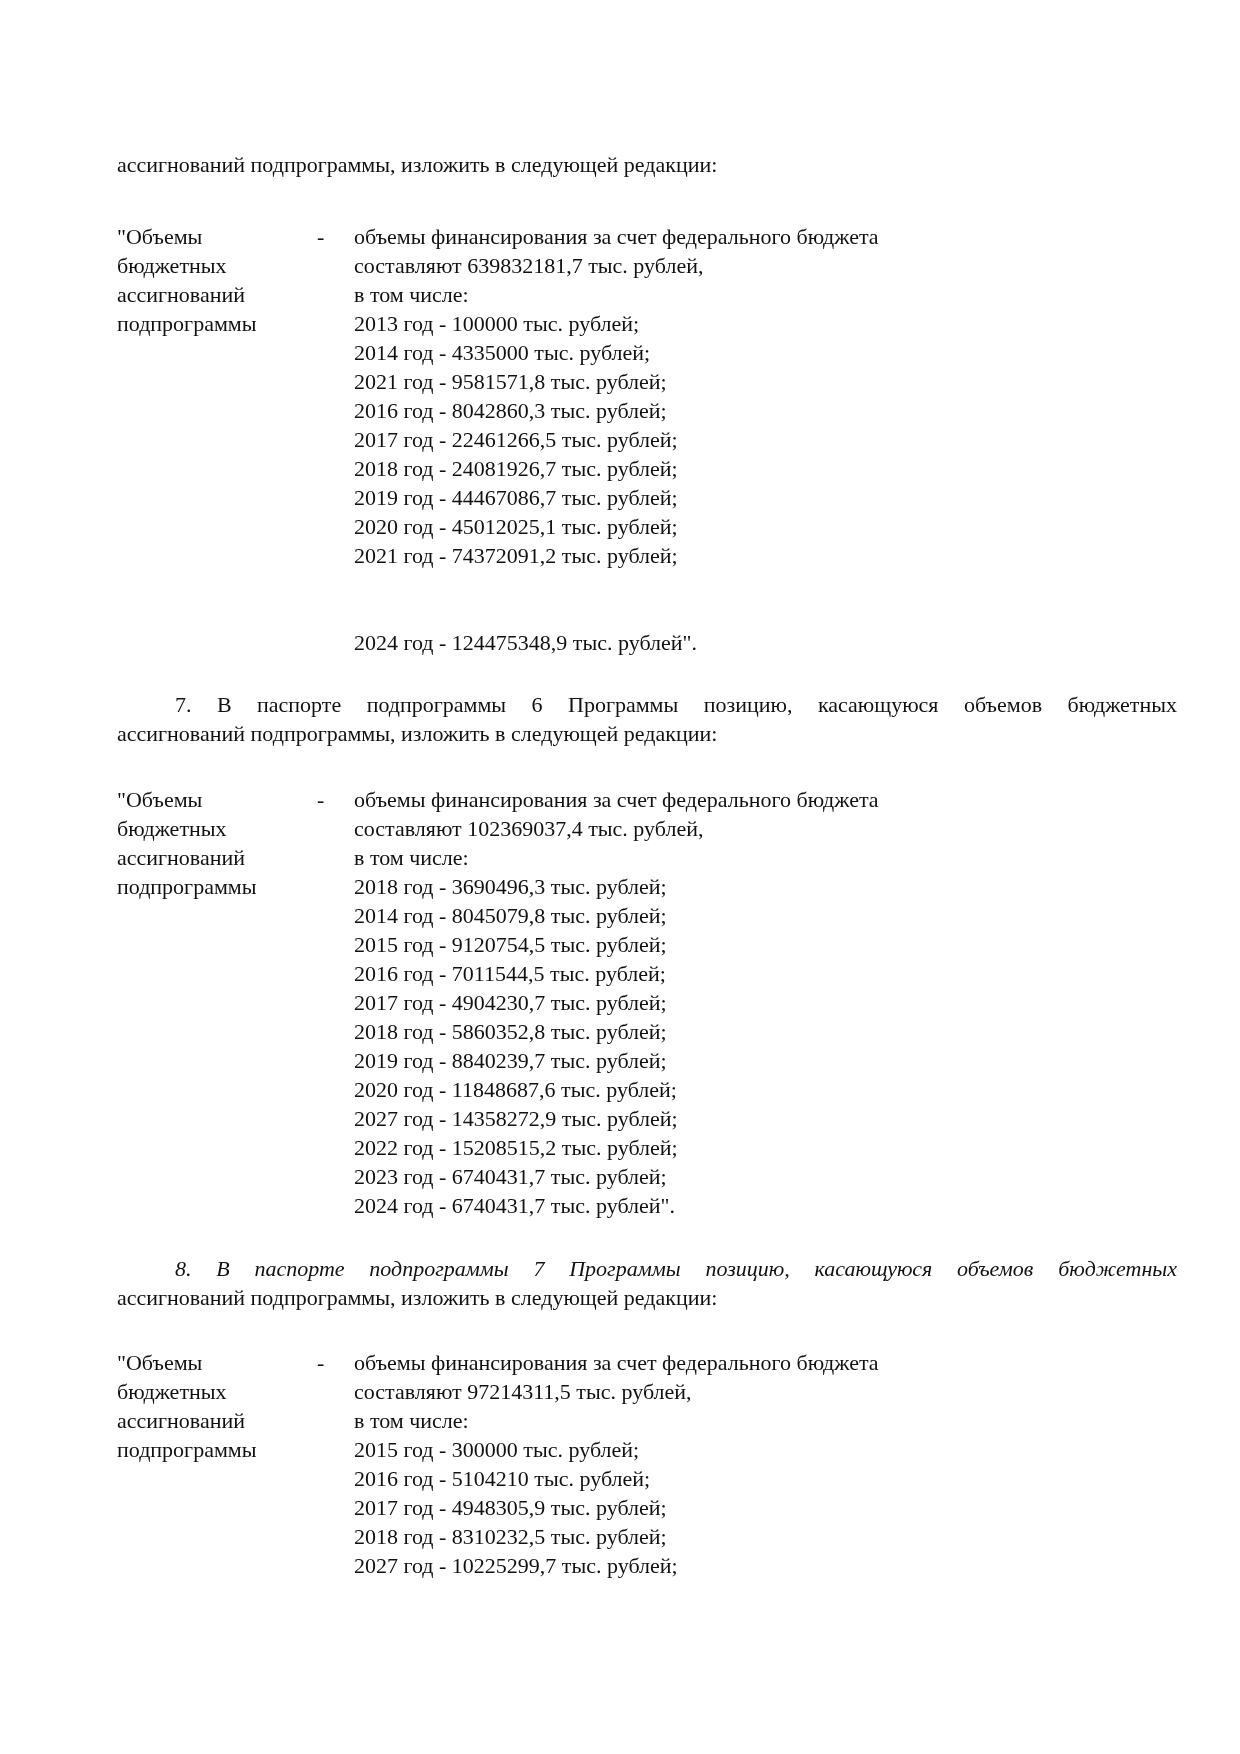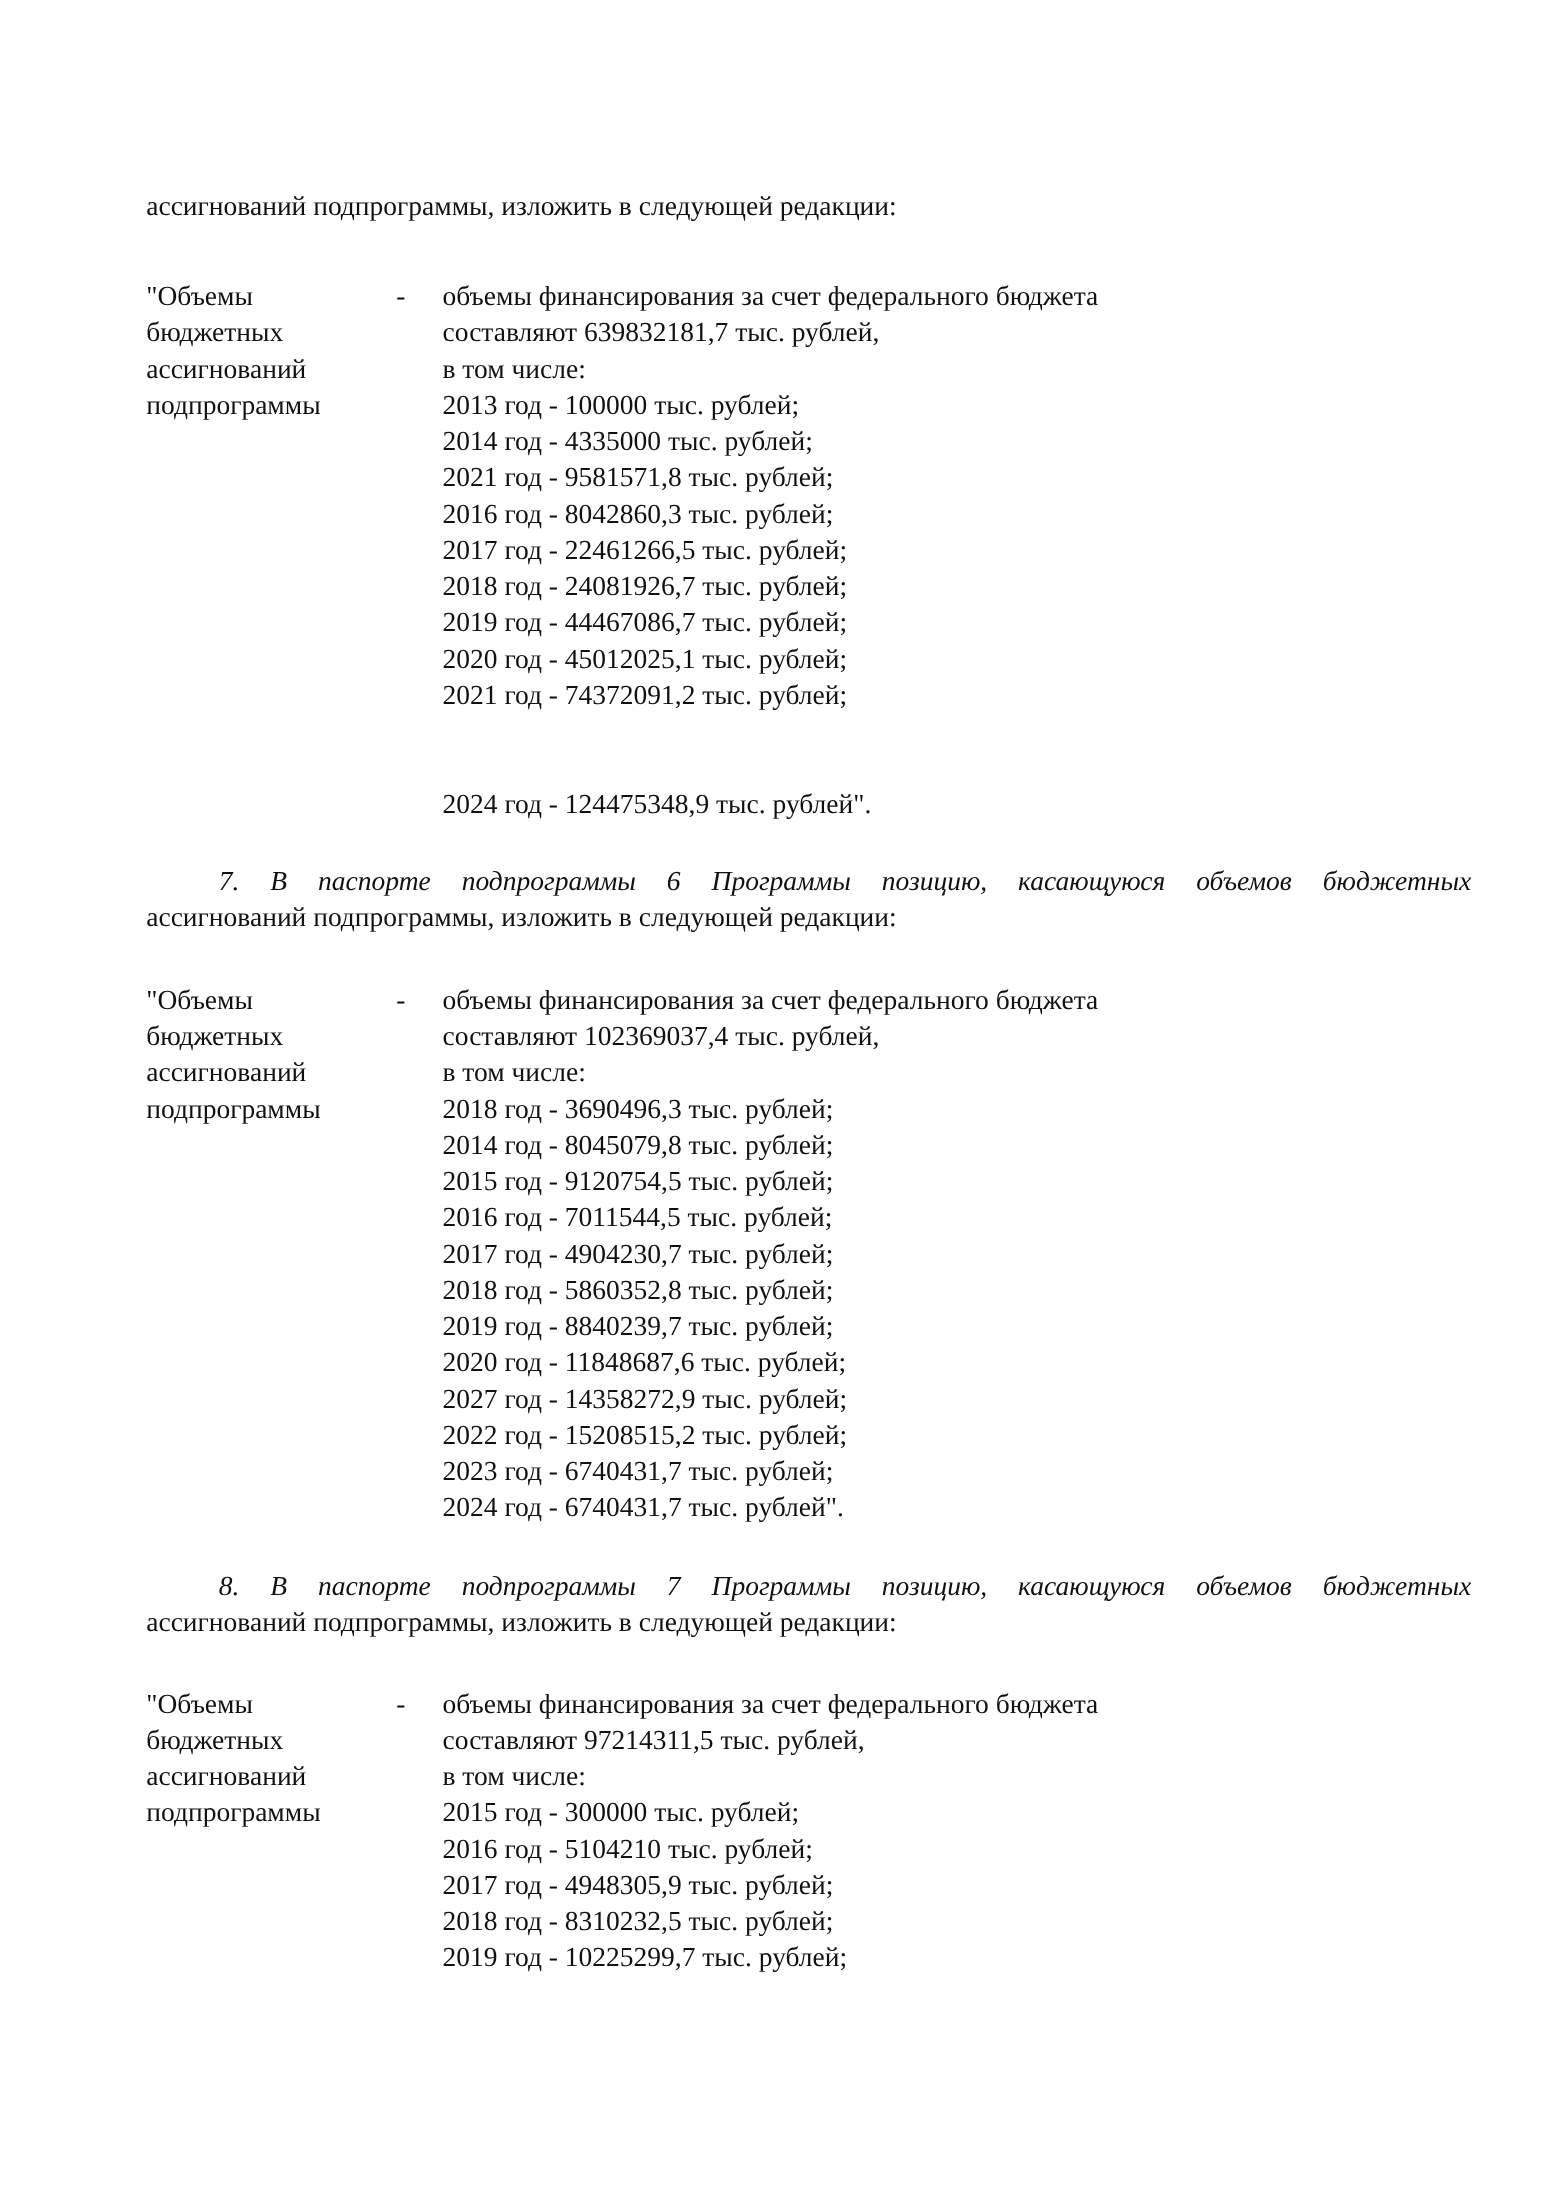--- a/index.html
+++ b/index.html
@@ -90,21 +90,21 @@
         <span class="col-dash"></span>
       </div>
     <div class="row">
         <span class="col-label"></span>
         <span class="col-dash"></span>
         <span class="col-value">2024 год - 124475348,9 тыс. рублей".</span>
       </div>
   </div>
 
   <div style="position:absolute; top:690px; width:1060px;">
-    <div class="line" style="text-indent:58px; text-align:justify; text-align-last:justify;font-style:italic;">7. В паспорте подпрограммы 6 Программы позицию, касающуюся объемов бюджетных</div>
+    <div class="line" style="text-indent:58px; text-align:justify; text-align-last:justify;">7. В паспорте подпрограммы 6 Программы позицию, касающуюся объемов бюджетных</div>
     <div class="line">ассигнований подпрограммы, изложить в следующей редакции:</div>
   </div>
 
   <div class="block" style="position:absolute; top:785px; width:1060px;">
     <div class="row">
         <span class="col-label">"Объемы</span>
         <span class="col-dash">-</span>
         <span class="col-value">объемы финансирования за счет федерального бюджета</span>
       </div>
     <div class="row">
@@ -216,17 +216,17 @@
         <span class="col-value">2017 год - 4948305,9 тыс. рублей;</span>
       </div>
     <div class="row">
         <span class="col-label"></span>
         <span class="col-dash"></span>
         <span class="col-value">2018 год - 8310232,5 тыс. рублей;</span>
       </div>
     <div class="row">
         <span class="col-label"></span>
         <span class="col-dash"></span>
-        <span class="col-value">2019 год - 10225299,7 тыс. рублей;</span>
+        <span class="col-value">2027 год - 10225299,7 тыс. рублей;</span>
       </div>
   </div>
 
 </div>
 
 </body></html>

